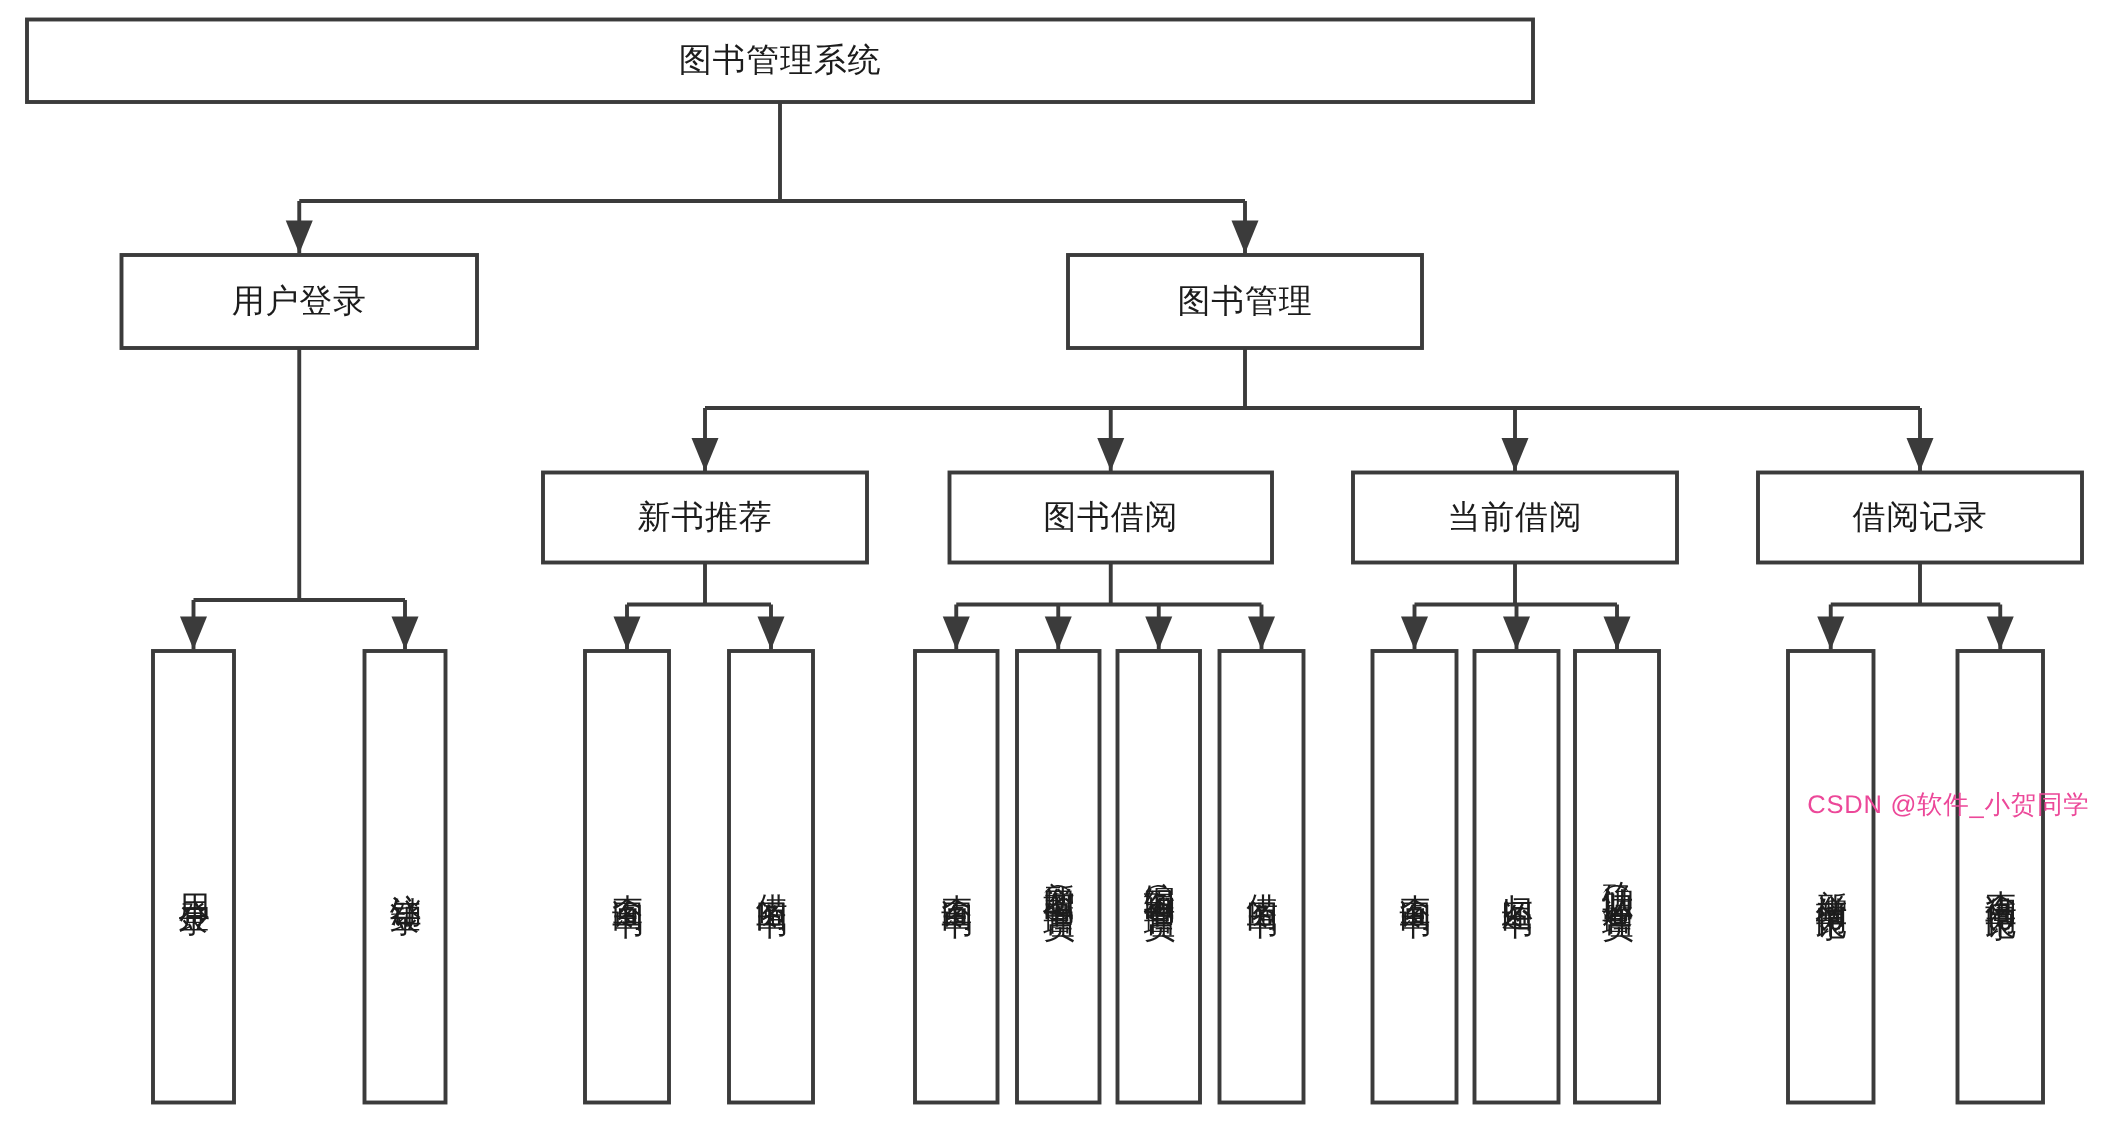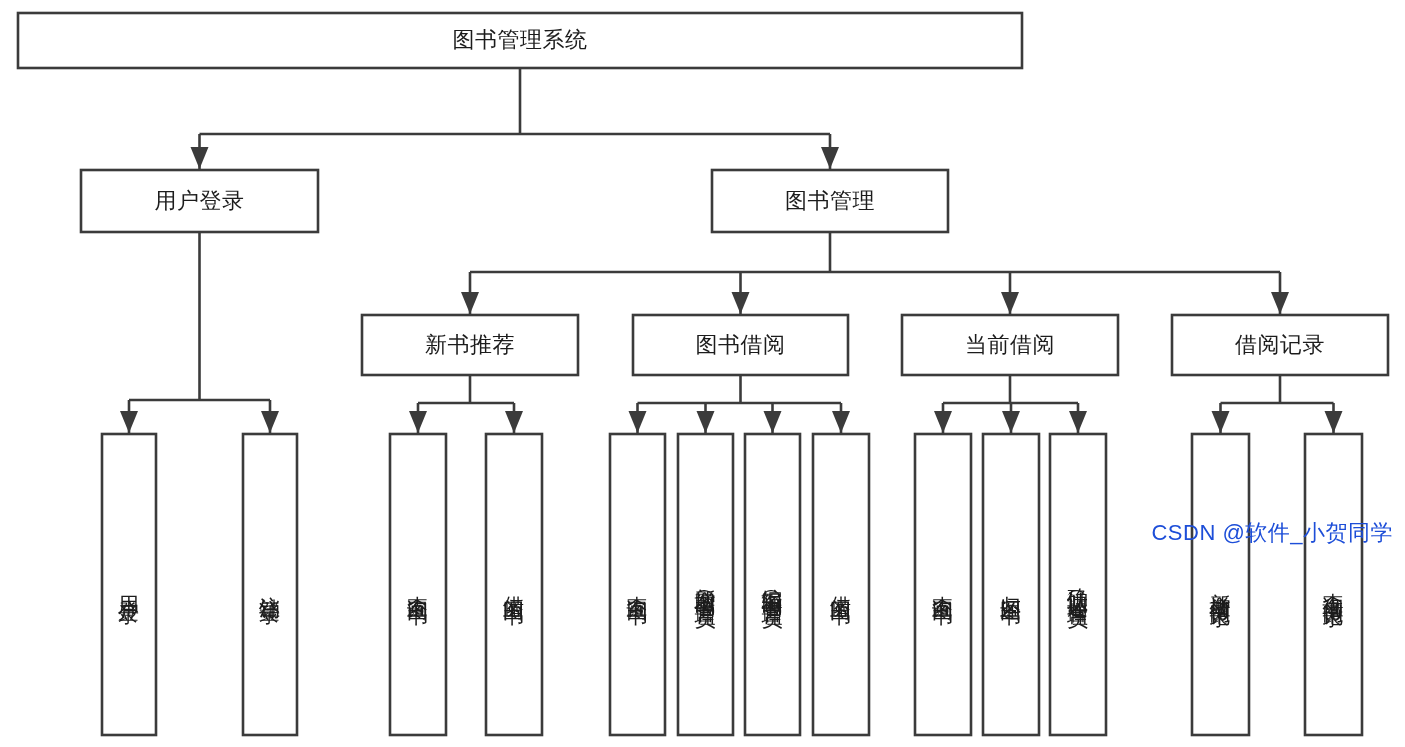--- a/index.html
+++ b/index.html
@@ -64,22 +64,22 @@
     justify-content: center;
     text-align: center;
     white-space: nowrap;
     pointer-events: none;
   }
   .watermark {
     position: absolute;
     right: 12px;
     bottom: 6px;
     font-family: "Liberation Sans", "DejaVu Sans", sans-serif;
-    font-size: 22px;
-    color: #1d4ed8;
+    font-size: 17px;
+    color: #ec4899;
     letter-spacing: 0.5px;
     white-space: nowrap;
   }
 </style>
 </head>
 <body>
 
 <div id="diagram-root">
 
   <svg id="flow" viewBox="0 0 1405 747">

